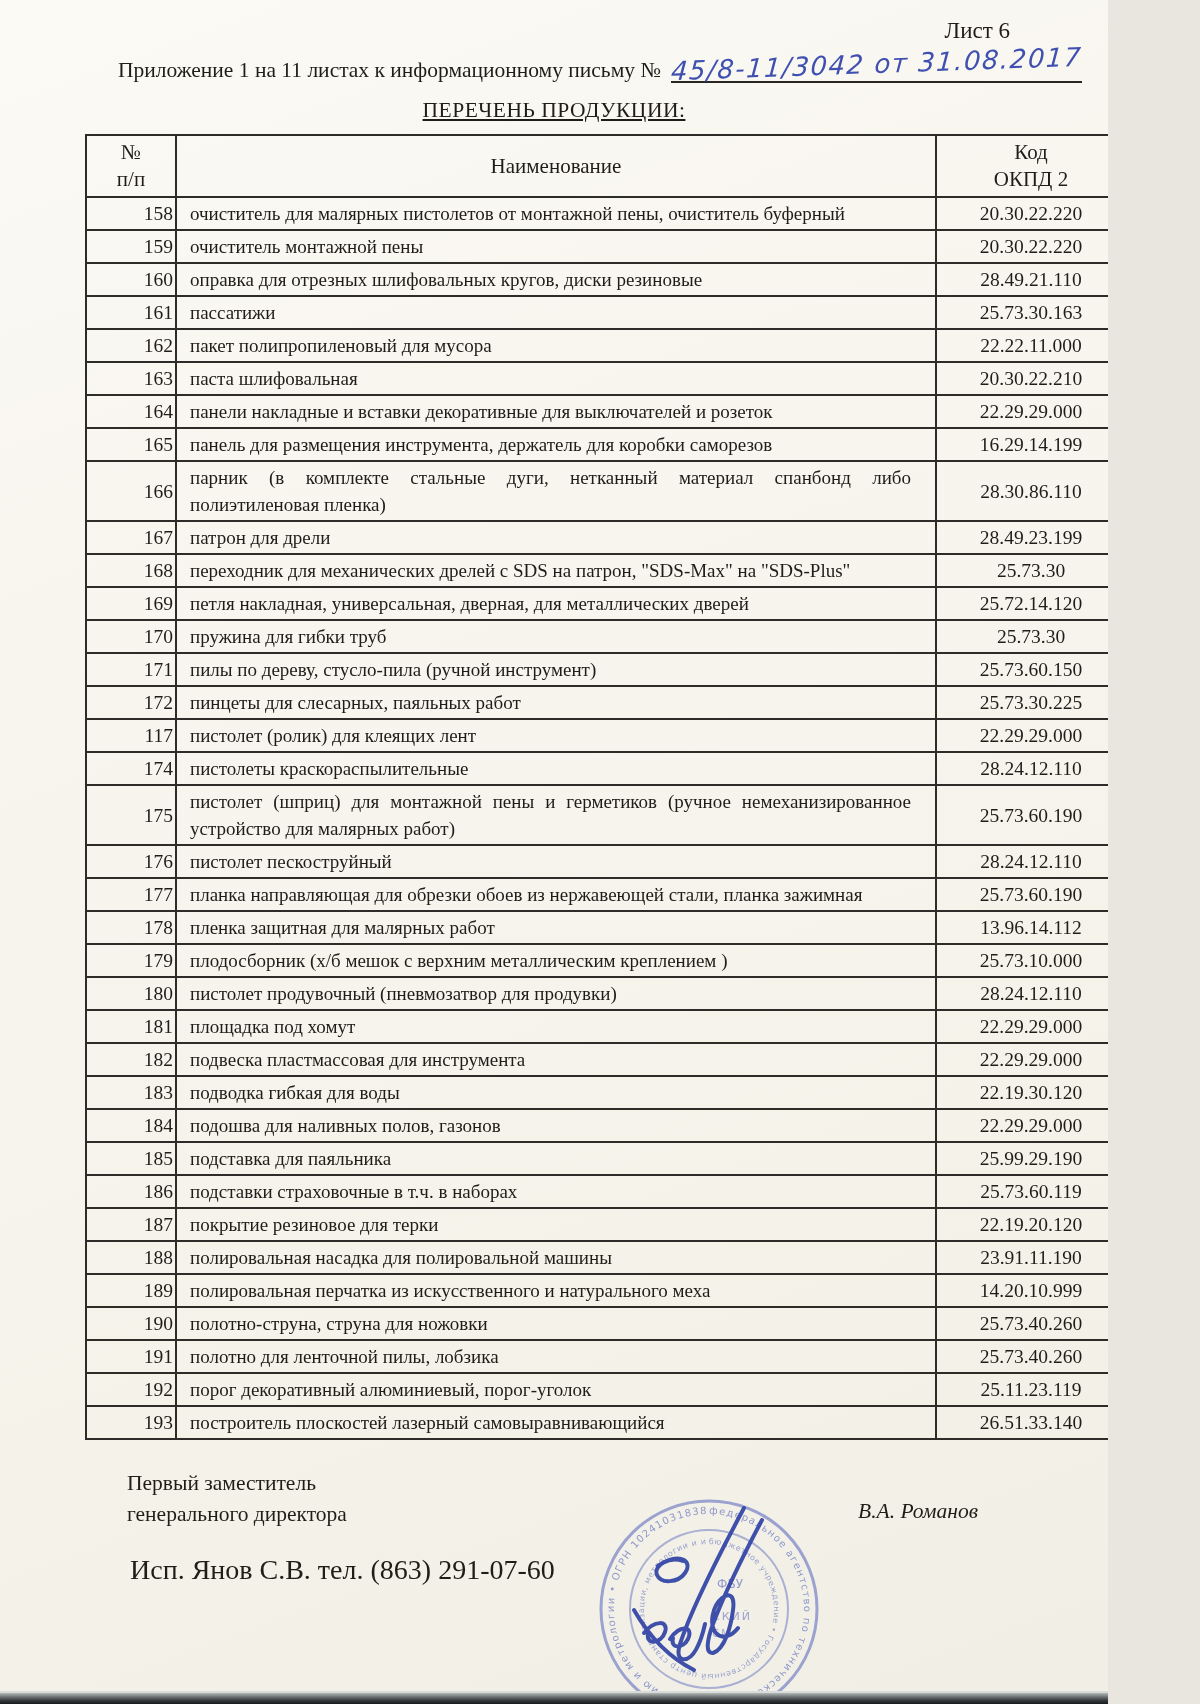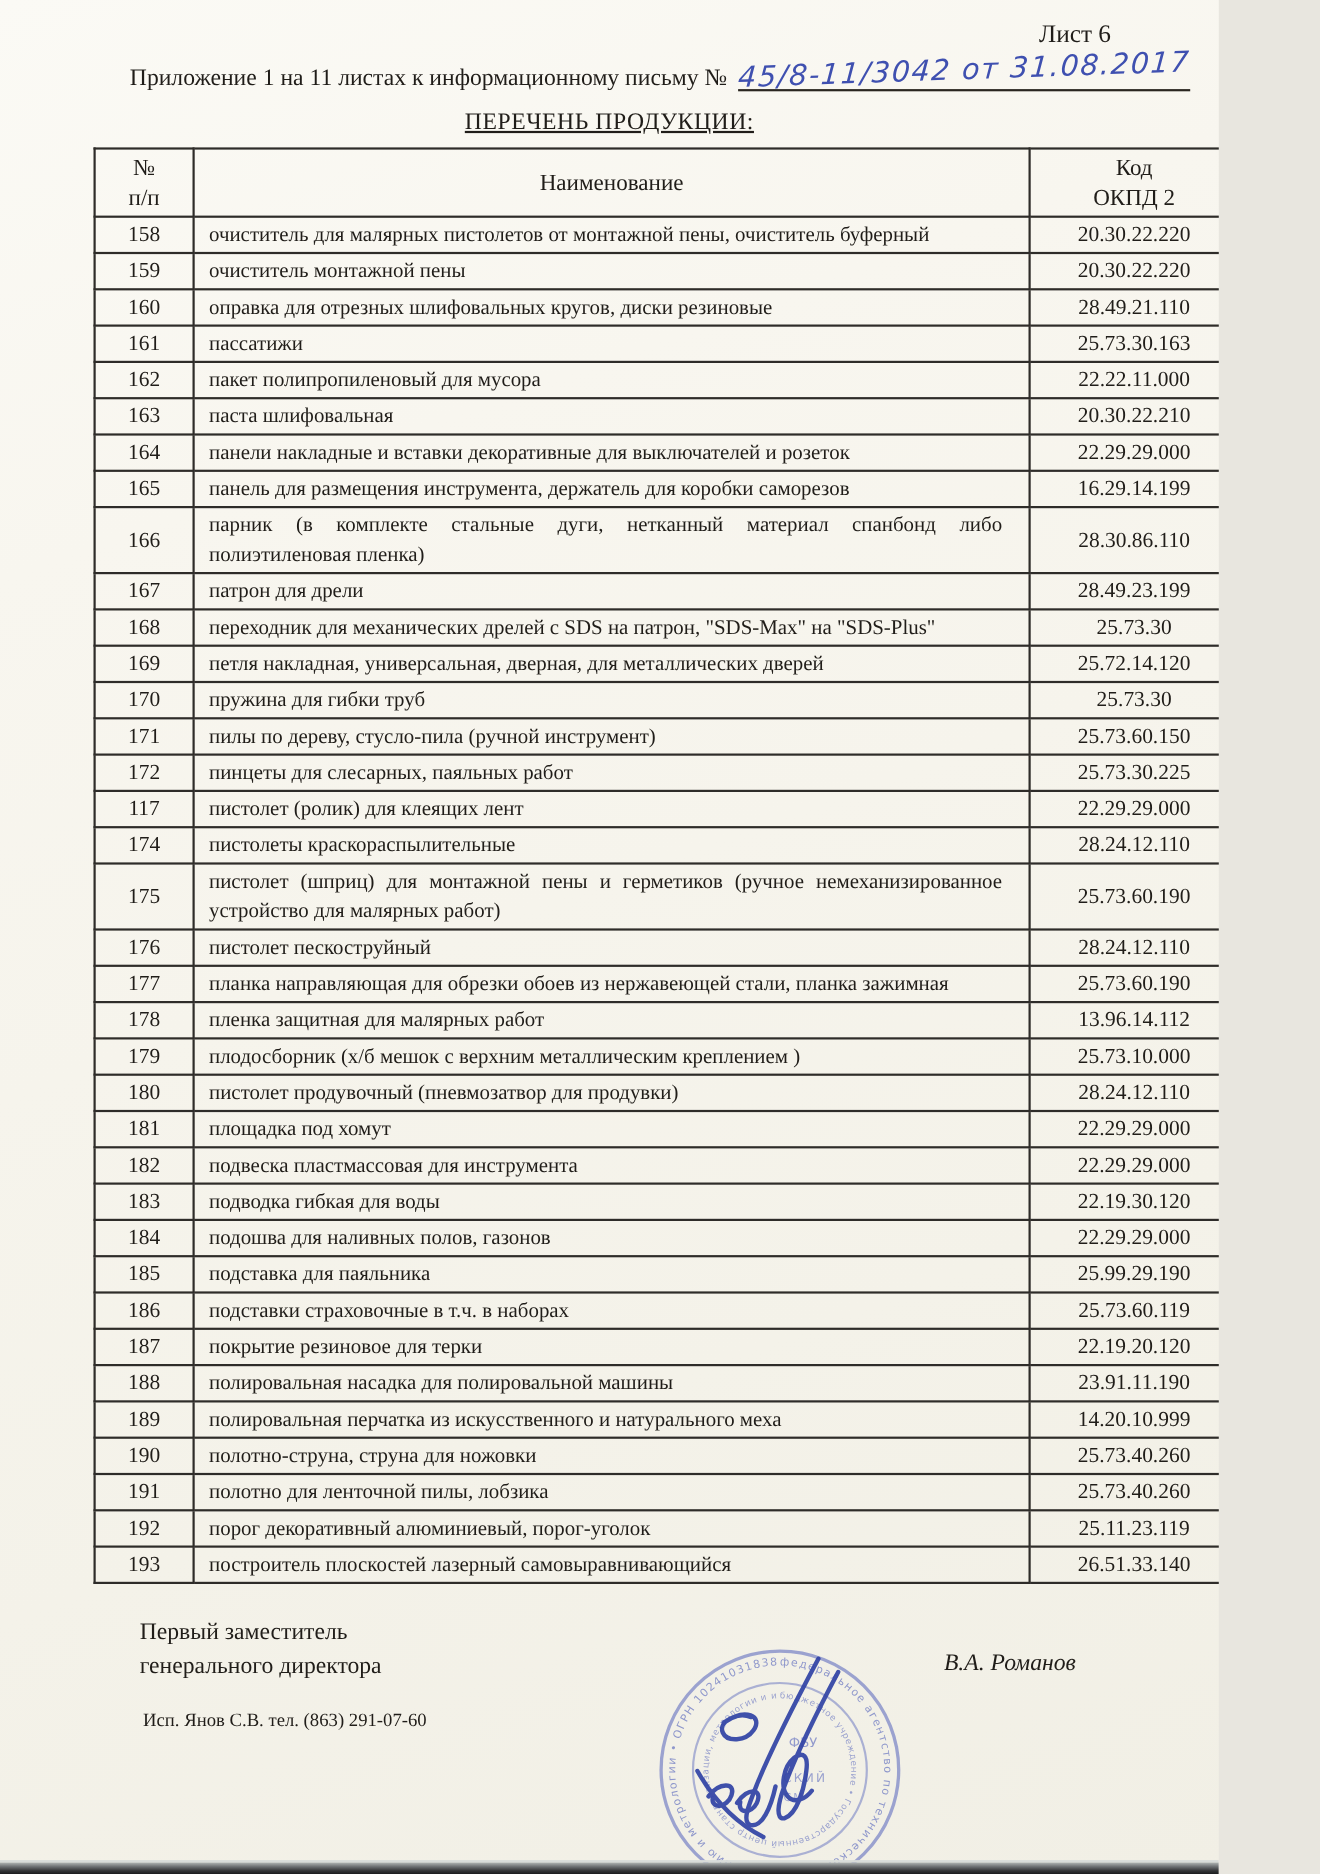--- a/index.html
+++ b/index.html
@@ -18,28 +18,28 @@
     position:relative; top:-1px;
   }
   .doc-title { text-align:center; font-size:21.5px; margin-top:15px; letter-spacing:.5px;text-decoration:underline; }
 
   table.products { border-collapse:collapse; table-layout:fixed; width:1040px; margin:11px 0 0 85px; }
   table.products col.c-num  { width:90px; }
   table.products col.c-name { width:760px; }
   table.products col.c-code { width:190px; }
   table.products th, table.products td { border:2px solid #2e2c29; vertical-align:middle; }
   table.products thead th { font-weight:normal; font-size:21px; line-height:27px; text-align:center; padding:3px 2px; }
-  td.cell-num  { text-align:center; font-size:19.5px; padding:1px 16px; line-height:27px; }
+  td.cell-num  { text-align:right; font-size:19.5px; padding:1px 2px; line-height:27px; }
   td.cell-name { text-align:justify; text-align-last:left; font-size:19px; line-height:27px; padding:2px 24px 2px 13px; }
   td.cell-code { text-align:center; font-size:19.5px; padding:1px 2px; line-height:27px; vertical-align:top;margin-left:28px; }
 
   .footer-row { display:flex; justify-content:space-between; margin:28px 130px 0 127px; font-size:21.5px; }
   .position-block div { line-height:31px; }
   .signer-name { padding-top:31px;font-style:italic; }
-  .executor-line { margin:24px 4px 0 130px; font-size:17px; }
+  .executor-line { margin:24px 4px 0 130px; font-size:28px; }
 
   .stamp-svg { position:absolute; left:592px; top:1492px; width:234px; height:234px; }
   .scan-strip {
     position:absolute; left:0; right:0; bottom:0; height:13px;
     border-top:2px solid #d8dcd9;
     background:linear-gradient(180deg,#b3b8b6 0%,#6e7274 35%,#333537 70%,#17181a 100%);
   }
 </style>
 </head>
 <body>

